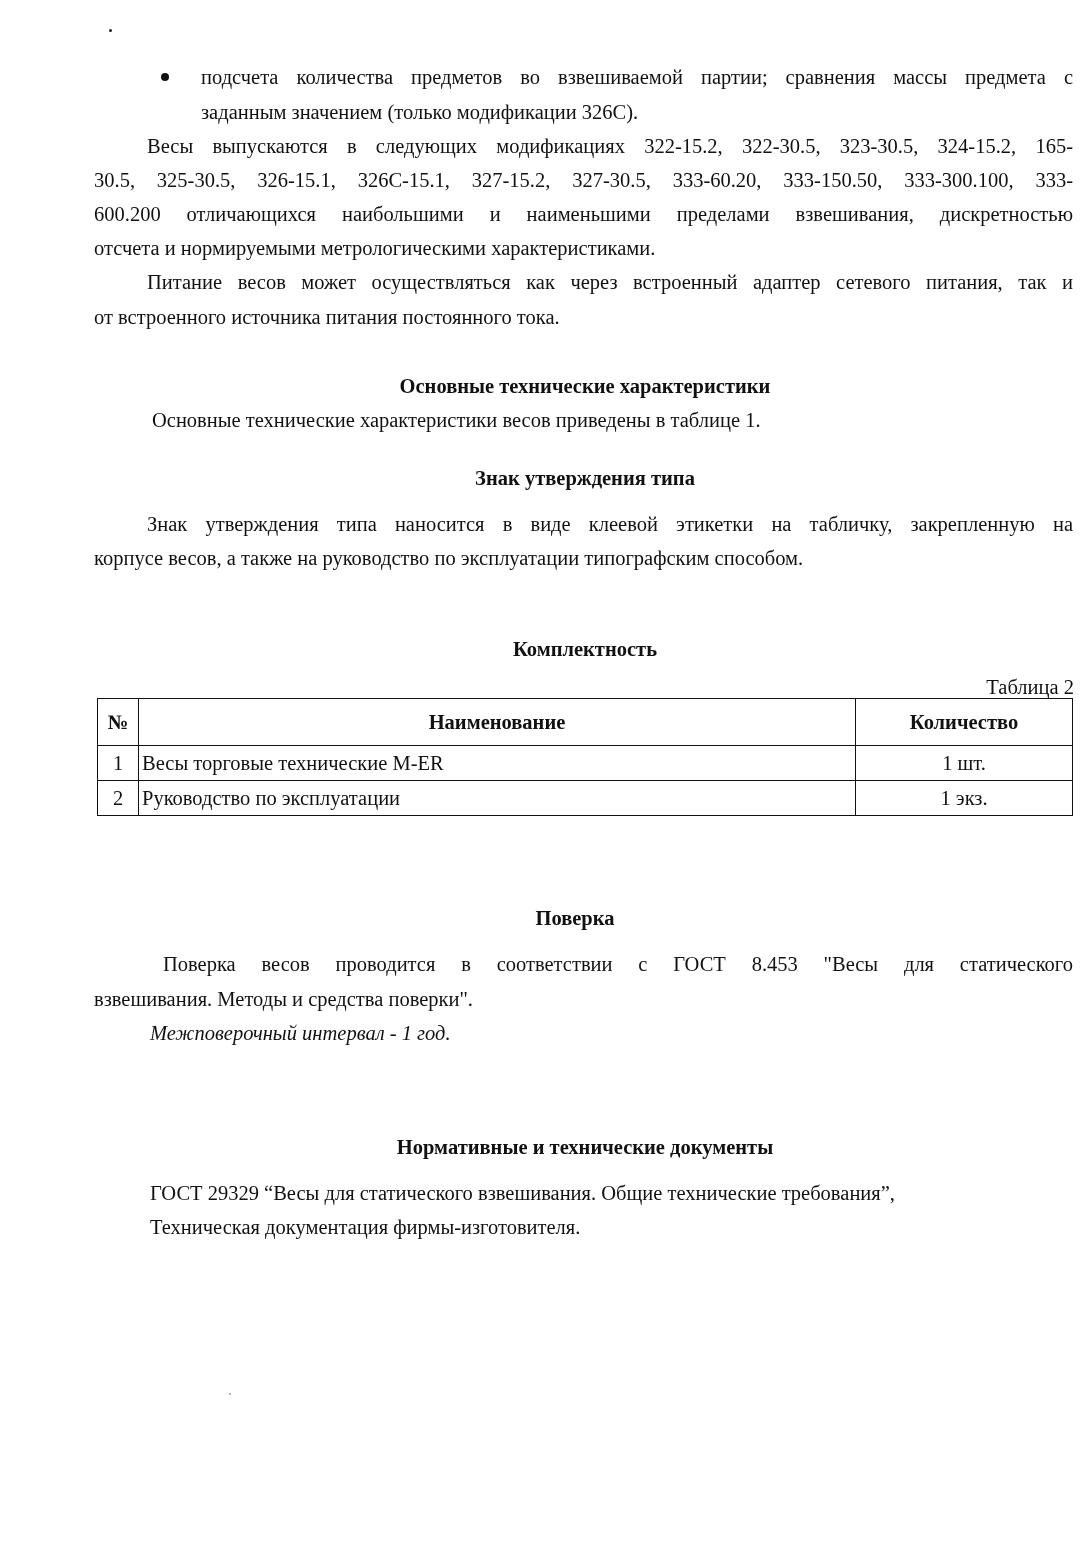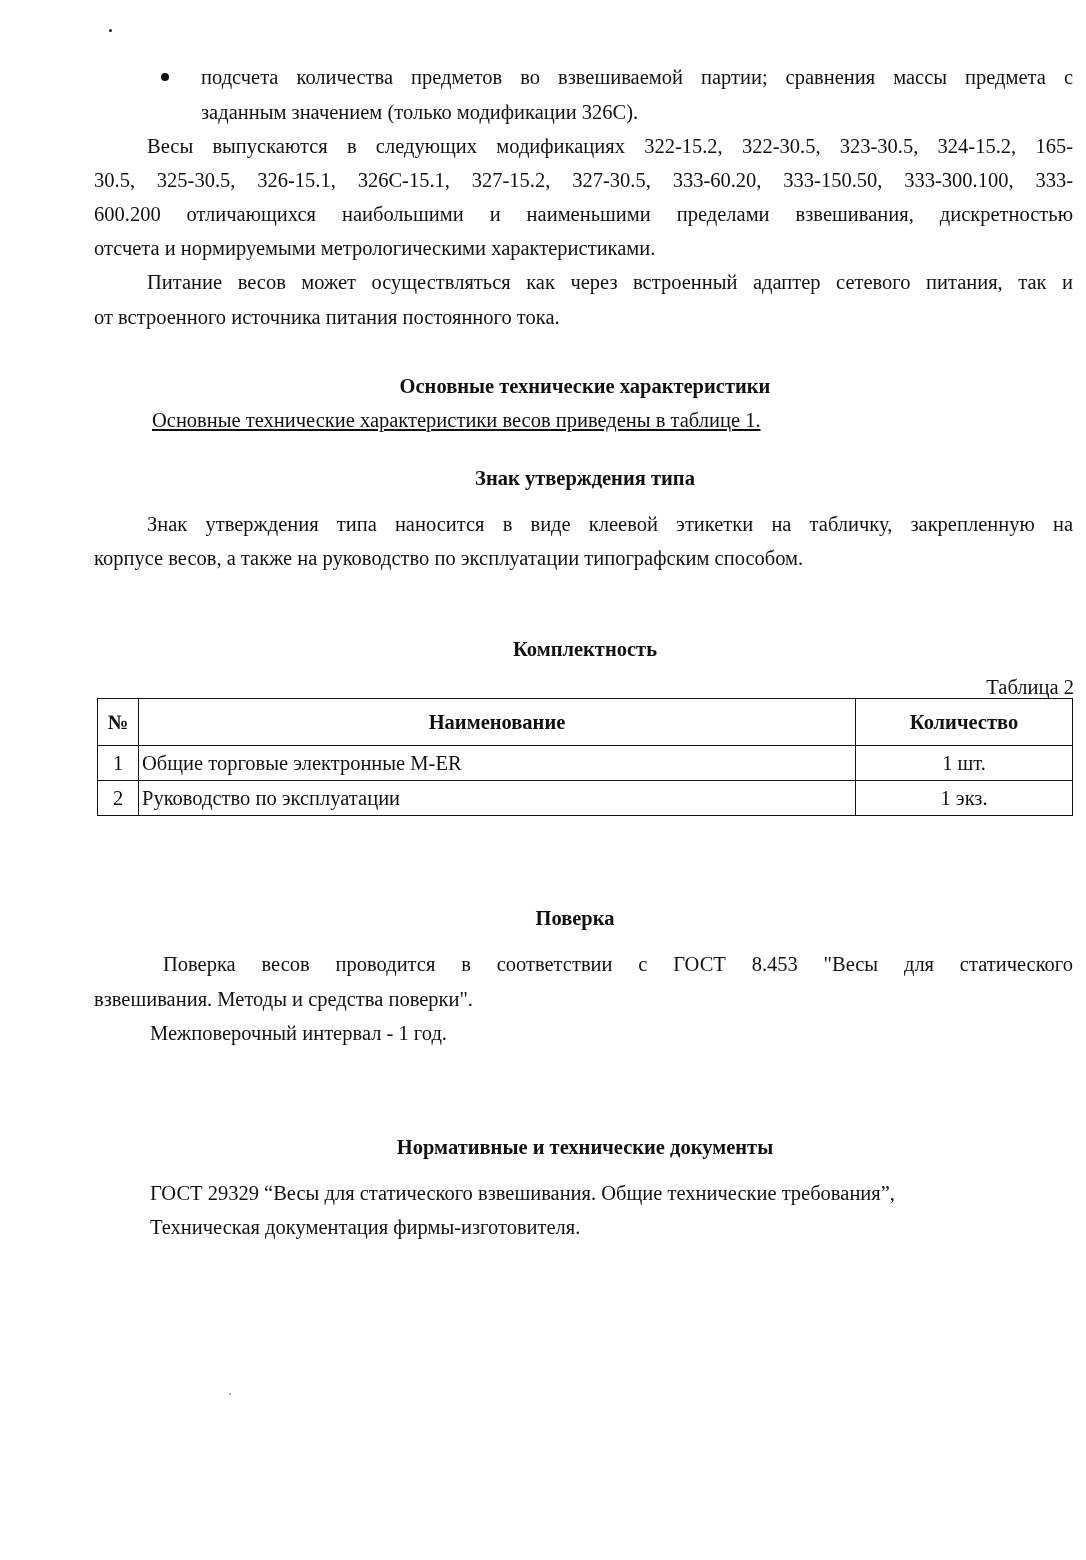--- a/index.html
+++ b/index.html
@@ -40,51 +40,51 @@
 
 <div class="just" style="left:147px; top:134px; width:926px;">Весы выпускаются в следующих модификациях 322-15.2, 322-30.5, 323-30.5, 324-15.2,  165-</div>
 <div class="just" style="left:94px; top:168px; width:979px;">30.5, 325-30.5, 326-15.1, 326С-15.1, 327-15.2, 327-30.5, 333-60.20, 333-150.50, 333-300.100, 333-</div>
 <div class="just" style="left:94px; top:202px; width:979px;">600.200 отличающихся наибольшими и наименьшими пределами взвешивания, дискретностью</div>
 <div class="line" style="left:94px; top:236px;">отсчета и нормируемыми метрологическими характеристиками.</div>
 
 <div class="just" style="left:147px; top:270px; width:926px;">Питание весов может осуществляться как через встроенный адаптер сетевого питания, так и</div>
 <div class="line" style="left:94px; top:305px;">от встроенного  источника питания постоянного тока.</div>
 
 <div class="heading" style="top:374px; padding-left:84px; box-sizing:border-box;">Основные технические характеристики</div>
-<div class="line" style="left:152px; top:408px;text-decoration:underline;">Основные технические характеристики весов приведены в таблице 1.</div>
+<div class="line" style="left:152px; top:408px;">Основные технические характеристики весов приведены в таблице 1.</div>
 
 <div class="heading" style="top:466px; padding-left:84px; box-sizing:border-box;">Знак утверждения типа</div>
 <div class="just" style="left:147px; top:512px; width:926px;">Знак утверждения типа наносится в виде клеевой этикетки на табличку, закрепленную на</div>
 <div class="line" style="left:94px; top:546px;">корпусе весов, а также на руководство по эксплуатации типографским способом.</div>
 
 <div class="heading" style="top:637px; padding-left:84px; box-sizing:border-box;">Комплектность</div>
 <div class="line" style="right:12px; top:675px;">Таблица 2</div>
 
 <table class="doc-table">
   <thead>
     <tr>
       <th class="c-num">№</th>
       <th>Наименование</th>
       <th class="c-qty">Количество</th>
     </tr>
   </thead>
   <tbody>
     <tr>
       <td class="c-num">1</td>
-      <td class="c-name">Общие торговые электронные M-ER</td>
+      <td class="c-name">Весы торговые технические M-ER</td>
       <td class="c-qty">1 шт.</td>
     </tr>
     <tr>
       <td class="c-num">2</td>
       <td class="c-name">Руководство по эксплуатации</td>
       <td class="c-qty">1 экз.</td>
     </tr>
   </tbody>
 </table>
 
 <div class="heading" style="top:906px; padding-left:64px; box-sizing:border-box;">Поверка</div>
 <div class="just" style="left:163px; top:952px; width:910px;">Поверка весов проводится в соответствии с ГОСТ 8.453 "Весы для статического</div>
 <div class="line" style="left:94px; top:987px;">взвешивания. Методы и средства поверки".</div>
-<div class="line" style="left:150px; top:1021px;">Межповерочный интервал - 1 год.</div>
+<div class="line" style="left:150px; top:1021px;font-style:italic;">Межповерочный интервал - 1 год.</div>
 
 <div class="heading" style="top:1135px; padding-left:84px; box-sizing:border-box;">Нормативные и технические документы</div>
 <div class="line" style="left:150px; top:1181px;">ГОСТ 29329 “Весы для статического взвешивания. Общие технические требования”,</div>
 <div class="line" style="left:150px; top:1215px;">Техническая документация фирмы-изготовителя.</div>
 
 </body></html>

